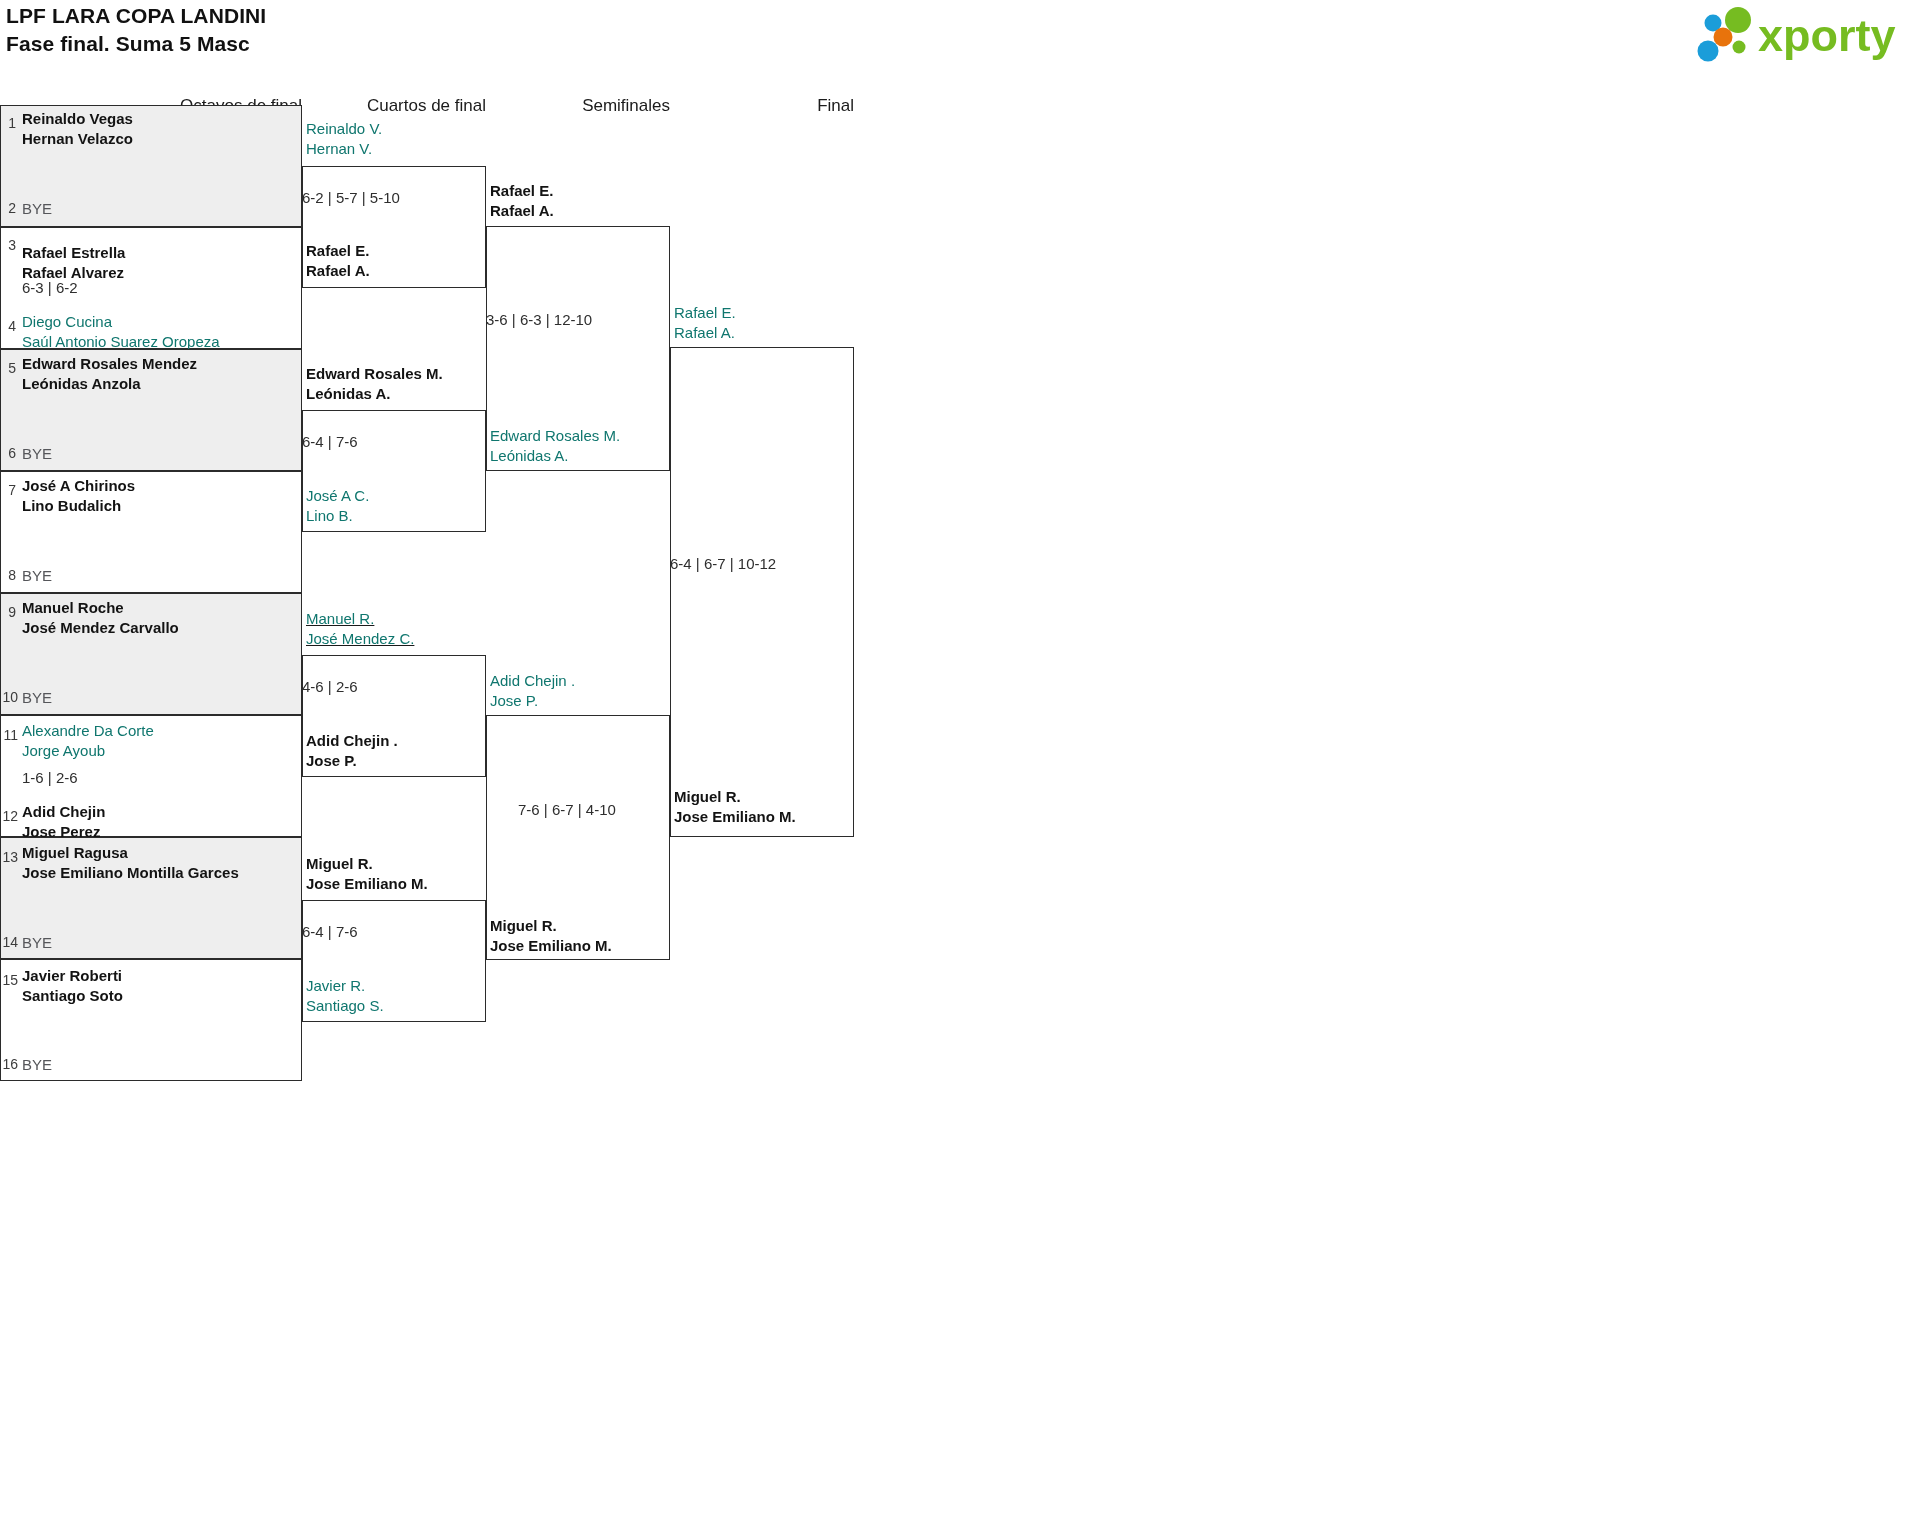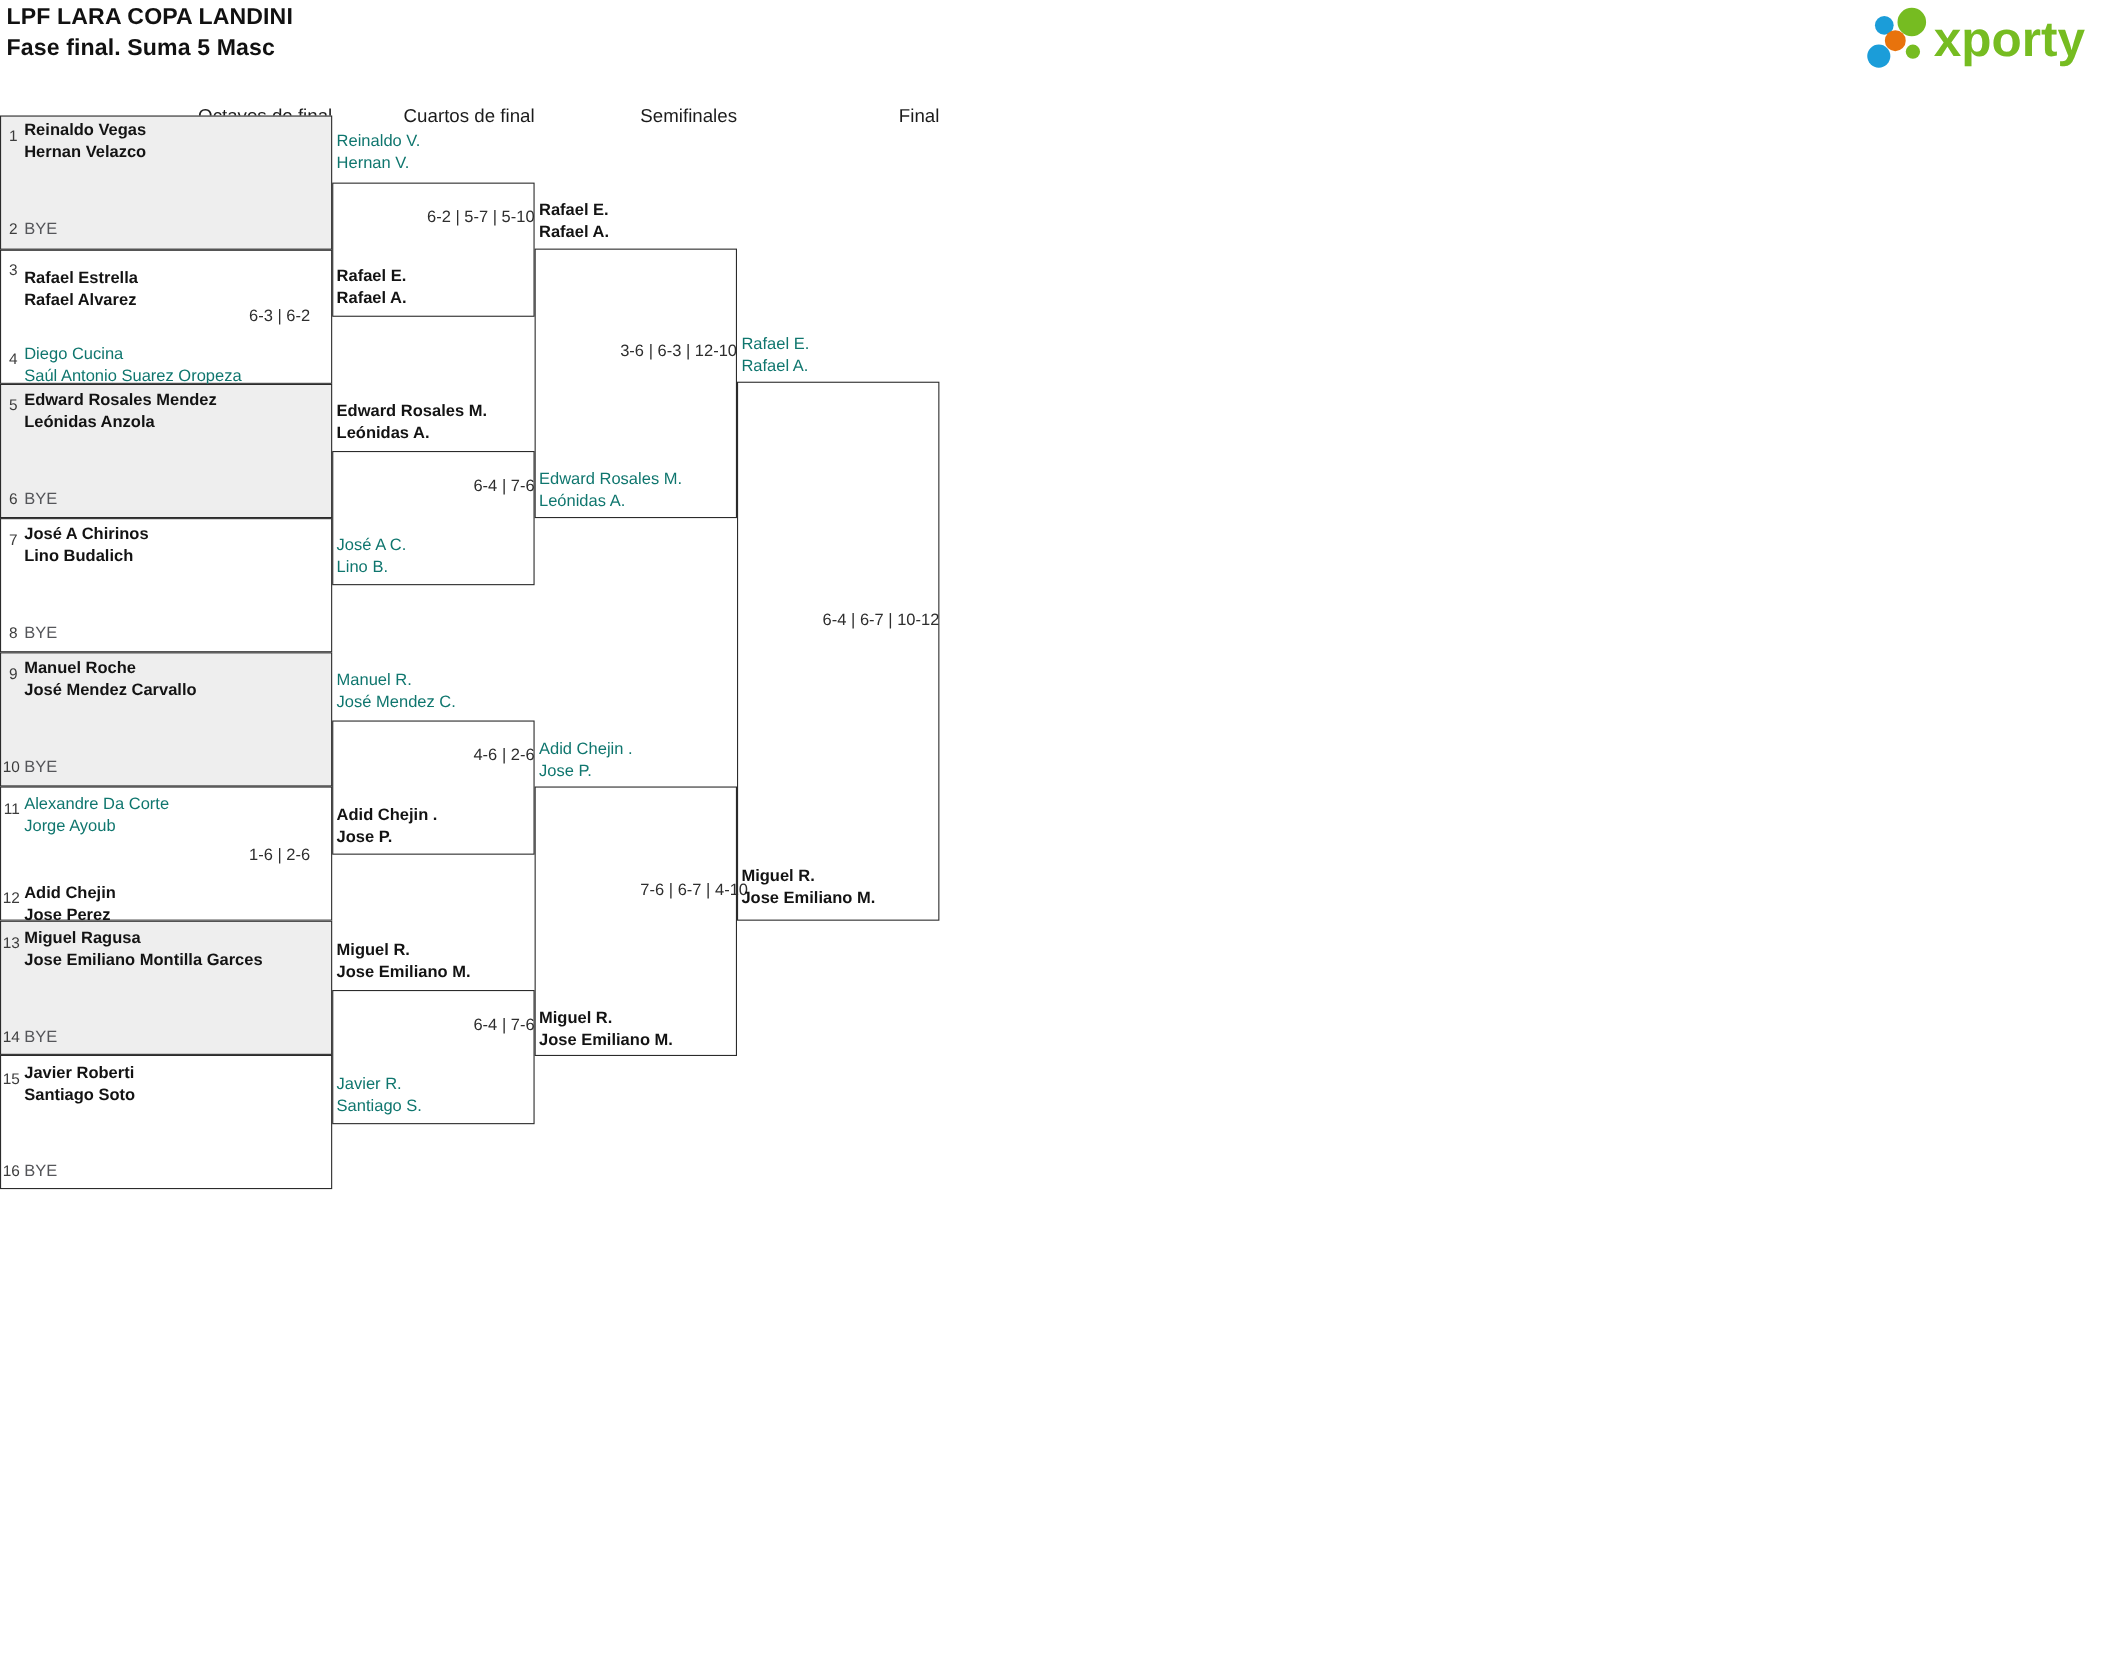--- a/index.html
+++ b/index.html
@@ -44,21 +44,21 @@
   .names {
     position: absolute; line-height: 19.5px; white-space: nowrap;
   }
   .names .n { font-size: 15px; display: block; }
   .names.win .n { font-weight: bold; color: #131313; }
   .names.lose .n { font-weight: normal; color: #0f766e; }
   .names.bye .n { font-weight: normal; color: #55565a; font-size: 15px; }
 
   .score {
     position: absolute; font-size: 15px; color: #2e2e2e;
-    text-align: right; white-space: nowrap; line-height: 18px;
+    text-align: left; white-space: nowrap; line-height: 18px;
   }
 </style>
 </head>
 <body>
 
 <div id="root">
 
   <div class="title-block">
     <div class="title-line">LPF LARA COPA LANDINI</div>
     <div class="title-line">Fase final. Suma 5 Masc</div>
@@ -195,21 +195,21 @@
     <span class="n">Edward Rosales M.</span>
     <span class="n">Leónidas A.</span>
   </div>
   <div class="box" style="left:302px;top:410px;width:184px;height:122px;"></div>
   <div class="score" style="left:302px;top:433px;width:184px;">6-4 | 7-6</div>
   <div class="names lose" style="left:306px;top:486px;">
     <span class="n">José A C.</span>
     <span class="n">Lino B.</span>
   </div>
 
-  <div class="names lose" style="left:306px;top:609px;">
+  <div class="names lose" style="left:306px;top:609px;text-decoration:underline;">
     <span class="n">Manuel R.</span>
     <span class="n">José Mendez C.</span>
   </div>
   <div class="box" style="left:302px;top:655px;width:184px;height:122px;"></div>
   <div class="score" style="left:302px;top:678px;width:184px;">4-6 | 2-6</div>
   <div class="names win" style="left:306px;top:731px;">
     <span class="n">Adid Chejin .</span>
     <span class="n">Jose P.</span>
   </div>
 

